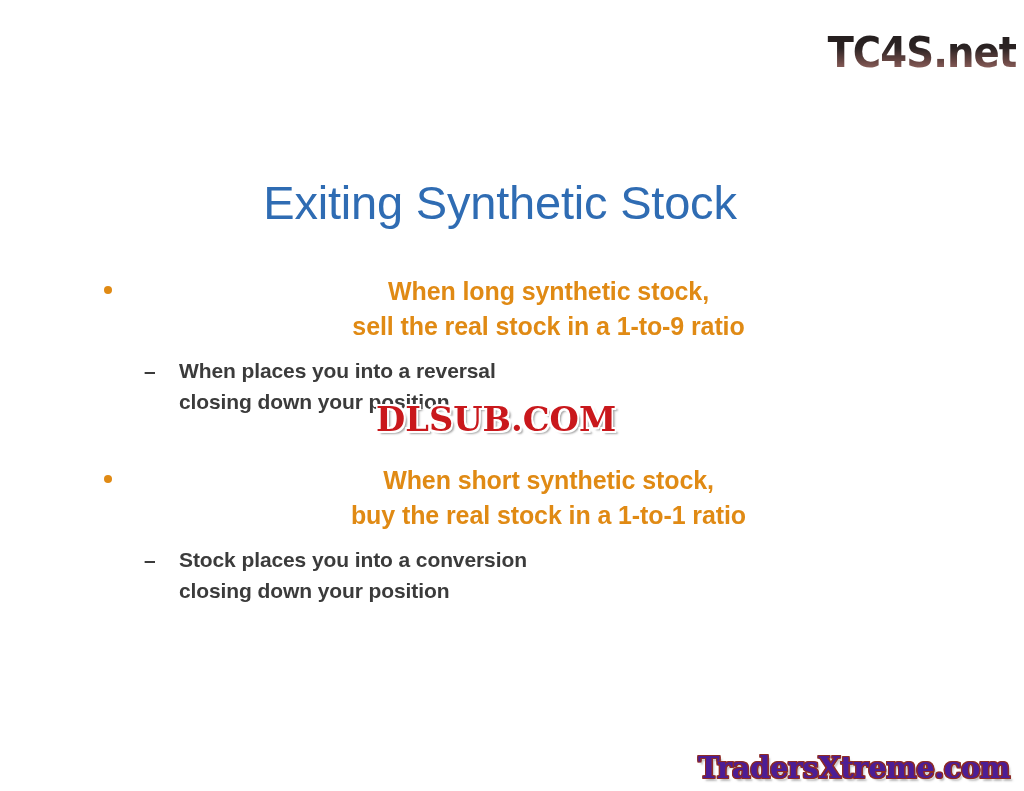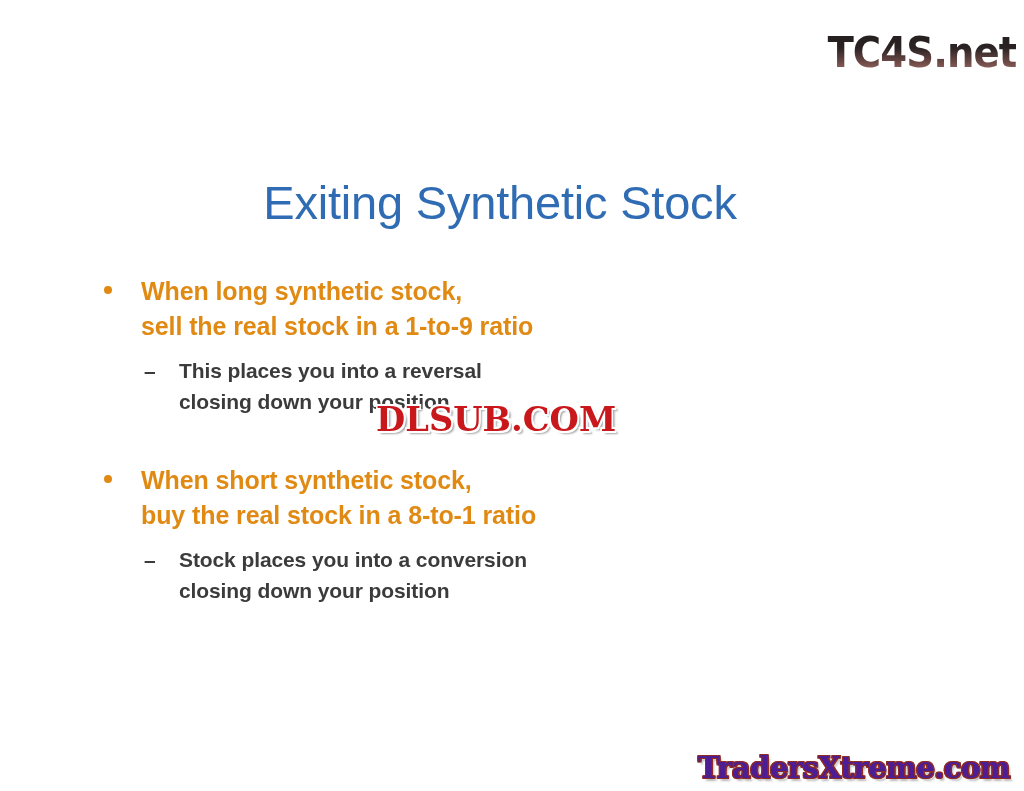--- a/index.html
+++ b/index.html
@@ -75,20 +75,21 @@
 
   
   .bullet-l1 {
     position: relative;
     padding-left: 45px;
     color: #e08a14;
     font-size: 25px;
     font-weight: bold;
     line-height: 1.38;
     letter-spacing: -0.1px;
+    text-align: center;
   }
   .bullet-l1 .dot {
     position: absolute;
     left: 8px;
     top: 12px;
     width: 8px;
     height: 8px;
     border-radius: 50%;
     background: #e08a14;
   }
@@ -176,30 +177,30 @@
   <div class="content">
 
     <div class="block">
       <div class="bullet-l1">
         <span class="dot"></span>
         <span class="line">When long synthetic stock,</span>
         <span class="line">sell the real stock in a 1-to-9 ratio</span>
       </div>
       <div class="bullet-l2">
         <span class="dash">–</span>
-        <span class="line">This places you into a reversal</span>
+        <span class="line">When places you into a reversal</span>
         <span class="line">closing down your position</span>
       </div>
     </div>
 
     <div class="block">
       <div class="bullet-l1">
         <span class="dot"></span>
         <span class="line">When short synthetic stock,</span>
-        <span class="line">buy the real stock in a 8-to-1 ratio</span>
+        <span class="line">buy the real stock in a 1-to-1 ratio</span>
       </div>
       <div class="bullet-l2">
         <span class="dash">–</span>
         <span class="line">Stock places you into a conversion</span>
         <span class="line">closing down your position</span>
       </div>
     </div>
 
   </div>
 

